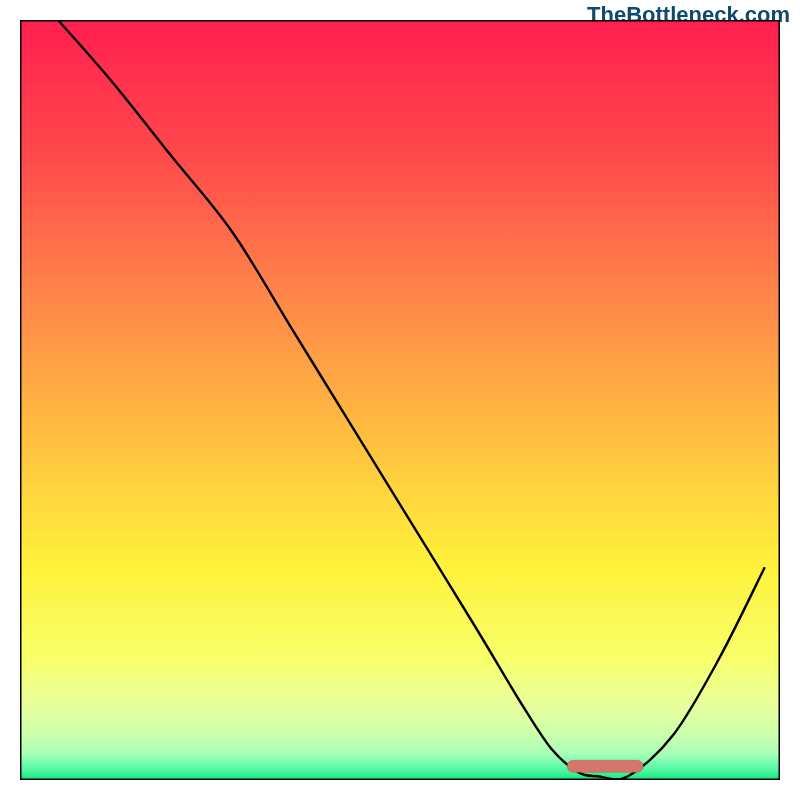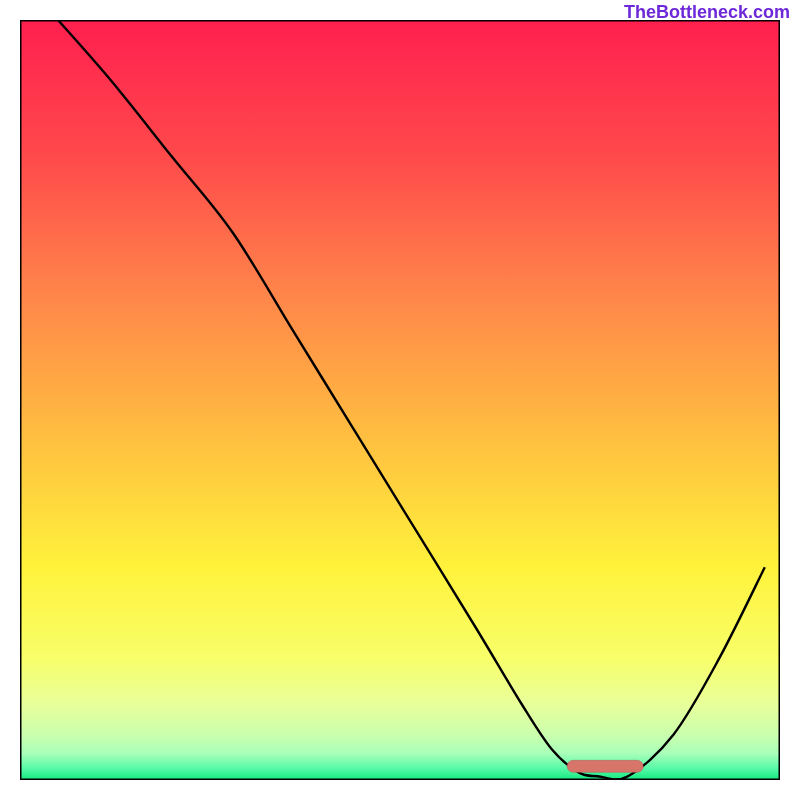--- a/index.html
+++ b/index.html
@@ -13,22 +13,22 @@
   }
   .stage {
     position: relative;
     width: 800px;
     height: 800px;
   }
   .watermark {
     position: absolute;
     top: 2px;
     right: 10px;
-    color: #6d28d9;
-    font-size: 18px;
+    color: #0c4a6e;
+    font-size: 22px;
     font-weight: 600;
     user-select: none;
   }
   .plot-frame {
     position: absolute;
     left: 20px;
     top: 20px;
     width: 760px;
     height: 760px;
     box-sizing: border-box;

